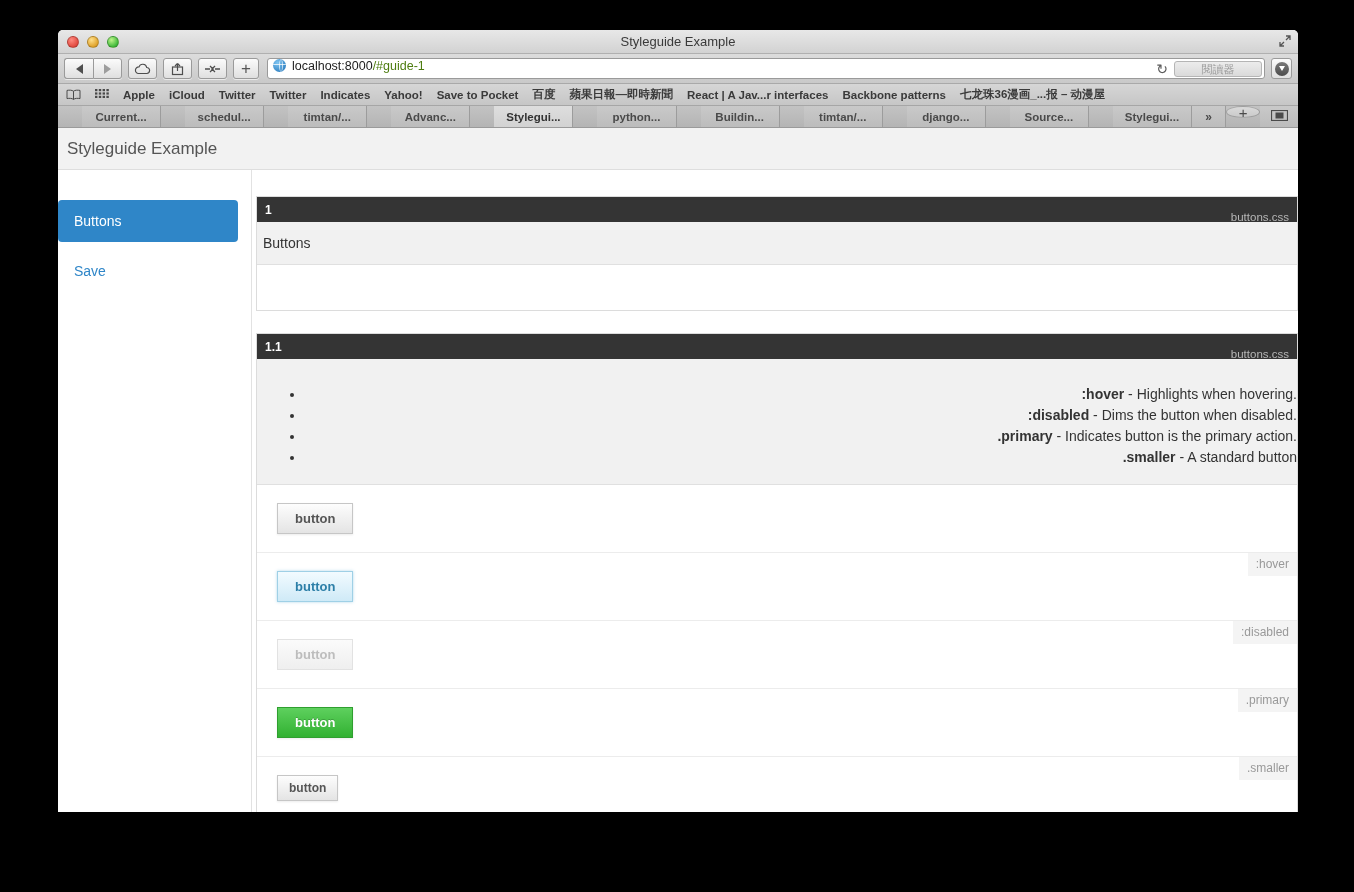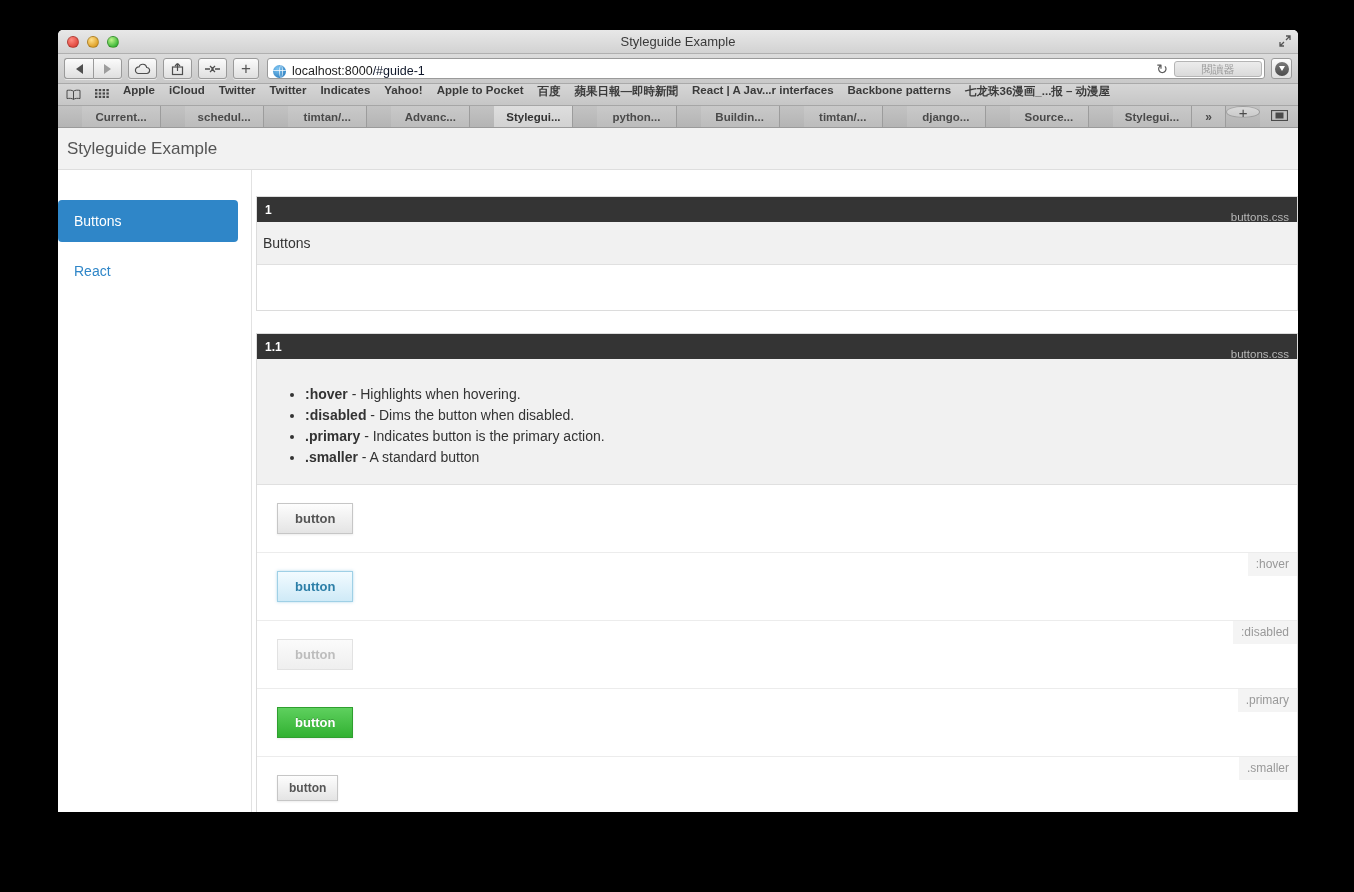--- a/index.html
+++ b/index.html
@@ -76,21 +76,21 @@
     border-top: 5px solid transparent; border-bottom: 5px solid transparent;
   }
   .arrow-l { border-right: 7px solid #4e4e4e; }
   .arrow-r { border-left: 7px solid #9d9d9d; }
 
   .urlbar {
     flex: 1 1 auto; height: 21px;
     background: #fff;
     border: 1px solid #9a9a9a;
     border-radius: 3px;
-    display: flex; align-items: flex-end;
+    display: flex; align-items: flex-start;
     padding: 0 5px;
     margin-left: 2px;
     position: relative;
   }
   .globe {
     width: 13px; height: 13px; border-radius: 50%;
     background: radial-gradient(circle at 35% 30%, #7fc5f2, #1a6fb5);
     margin-right: 6px; flex: 0 0 13px;
     position: relative; overflow: hidden;
   }
@@ -99,21 +99,21 @@
     width: 13px; height: 1px; background: rgba(255,255,255,.75);
   }
   .globe::after {
     content: ''; position: absolute; left: 5.5px; top: 0;
     width: 2px; height: 13px;
     border-left: 1px solid rgba(255,255,255,.7);
     border-right: 1px solid rgba(255,255,255,.7);
     border-radius: 50%;
   }
   .url-main { font-size: 12.5px; color: #1d1d1d; }
-  .url-rest { font-size: 12.5px; color: #0f172a; }
+  .url-rest { font-size: 12.5px; color: #4d7c0f; }
   .reload {
     position: absolute; right: 96px; top: 2px;
     font-size: 14px; color: #5a5a5a; line-height: 16px;
   }
   .reader-btn {
     position: absolute; right: 2px; top: 2px;
     width: 88px; height: 16px;
     background: linear-gradient(to bottom, #ececec, #dadada);
     border: 1px solid #b5b5b5; border-radius: 3px;
     font-size: 11px; color: #9a9a9a;
@@ -135,21 +135,21 @@
     width: 0; height: 0;
     border-left: 3px solid transparent; border-right: 3px solid transparent;
     border-top: 5px solid #fff;
   }
 
   
   .bookmarks {
     height: 22px; flex: 0 0 22px;
     background: linear-gradient(to bottom, #d6d6d6, #c6c6c6);
     border-bottom: 1px solid #a6a6a6;
-    display: flex; 
+    display: flex; align-items: center;
     padding: 0 8px; gap: 14px;
     overflow: hidden; white-space: nowrap;
   }
   .bm-item { font-size: 11.5px; font-weight: bold; color: #3a3a3a; }
   .bm-icon { color: #4a4a4a; display: flex; align-items: center; }
 
   
   .tabbar {
     height: 22px; flex: 0 0 22px;
     background: linear-gradient(to bottom, #c3c3c3, #b4b4b4);
@@ -237,21 +237,21 @@
     font-size: 12px; font-weight: bold;
   }
   .sec-file { font-weight: normal; color: #b6b6b6; font-size: 11.5px; margin-top: 15px; }
   .sec-desc {
     background: #f1f1f1;
     border-bottom: 1px solid #e0e0e0;
     padding: 13px 0 13px 6px;
     font-size: 14px; color: #333;
   }
   .sec-desc p { margin-bottom: 0; }
-  .sec-desc ul { margin: 14px 0 6px 42px; }
+  .sec-desc ul { margin: 14px 0 6px 42px; text-align: right; }
   .sec-desc li { margin-bottom: 5px; font-size: 14px; color: #333; list-style: disc; }
   .sec-desc li b { font-weight: bold; }
   .sec-blank { height: 45px; background: #fff; }
 
   .example-row {
     position: relative;
     border-bottom: 1px solid #ececec;
     padding: 18px 0 18px 20px;
     background: #fff;
     min-height: 58px;
@@ -385,21 +385,21 @@
             <rect x="11.4" y="6.8" width="2.4" height="2.2"></rect>
         </g>
       </svg>
     </span>
     <span class="bm-item">Apple</span>
     <span class="bm-item">iCloud</span>
     <span class="bm-item">Twitter</span>
     <span class="bm-item">Twitter</span>
     <span class="bm-item">Indicates</span>
     <span class="bm-item">Yahoo!</span>
-    <span class="bm-item">Apple to Pocket</span>
+    <span class="bm-item">Save to Pocket</span>
     <span class="bm-item">百度</span>
     <span class="bm-item">蘋果日報—即時新聞</span>
     <span class="bm-item">React | A Jav...r interfaces</span>
     <span class="bm-item">Backbone patterns</span>
     <span class="bm-item">七龙珠36漫画_...报 – 动漫屋</span>
   </div>
 
   <div class="tabbar">
     <div class="tab">Current...</div>
     <div class="tab">schedul...</div>
@@ -428,21 +428,21 @@
 
   <div class="page">
     <div class="page-header">
       <h1>Styleguide Example</h1>
     </div>
 
     <div class="page-body">
 
       <div class="sidebar">
         <a class="nav-item active" href="#">Buttons</a>
-        <a class="nav-item" href="#">React</a>
+        <a class="nav-item" href="#">Save</a>
       </div>
 
       <div class="content">
 
         <div class="section">
           <div class="sec-head">
             <span>1</span>
             <span class="sec-file">buttons.css</span>
           </div>
           <div class="sec-desc">

